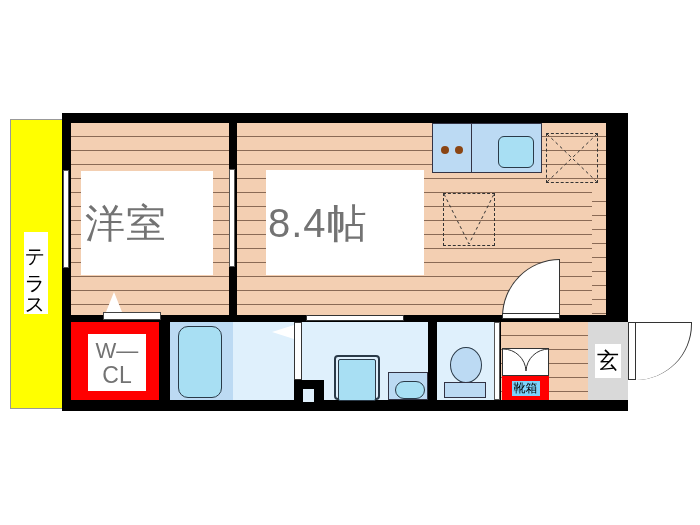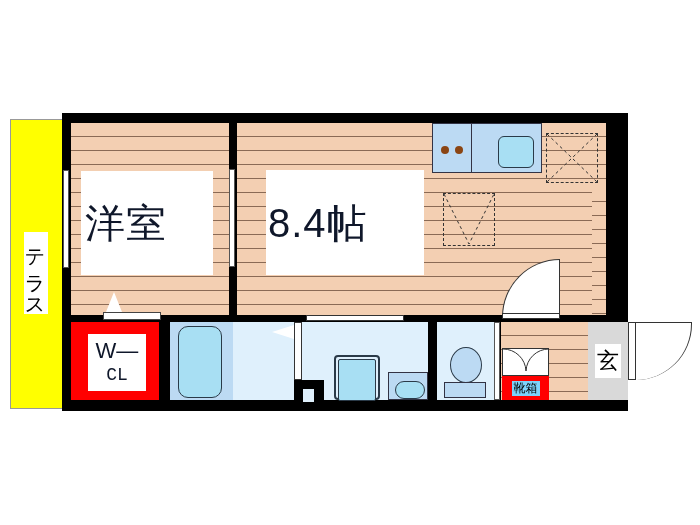--- a/index.html
+++ b/index.html
@@ -1,20 +1,20 @@
 <!DOCTYPE html>
 <html><head>
   <meta charset="utf-8">
   <style>
     html,body{margin:0;padding:0;background:#ffffff;}
     body{width:700px;height:525px;position:relative;overflow:hidden;font-family:"Liberation Sans","DejaVu Sans",sans-serif;}
     .abs{position:absolute;box-sizing:border-box;}
     .floor{background-color:#f3cfb2;background-image:repeating-linear-gradient(to bottom,#f3cfb2 0px,#f3cfb2 13px,#8a6a55 13px,#8a6a55 14px);}
     .wall{background:#000;}
-    .label-box{background:#fff;display:flex;flex-direction:column;justify-content:center;color:#0f172a;}
+    .label-box{background:#fff;display:flex;flex-direction:column;justify-content:center;color:#737373;}
     .big{font-size:40px;line-height:44px;letter-spacing:1px;}
     .wet{background:#dff0fc;}
     .fix{background:#a8dff3;border:1.5px solid #2a3a48;border-radius:8px;}
     .cab{background:#bcdaf3;border:1px solid #334;}
     .dash{border:1.5px dashed #333;}
   </style>
 </head>
 <body>
 
 <div class="abs" style="left:10px;top:119px;width:53px;height:290px;background:#ffff00;border:1px solid #999;">
@@ -66,21 +66,21 @@
 <div class="abs label-box" style="left:266px;top:170px;width:158px;height:105px;padding-left:2px;">
   <span class="big">8.4帖</span>
 </div>
 
 <div class="abs" style="left:502px;top:259px;width:58px;height:58px;background:#fff;border:1px solid #333;border-top-left-radius:58px;"></div>
 <div class="abs" style="left:502px;top:313px;width:58px;height:6px;background:#fff;border:1px solid #333;"></div>
 
 <div class="abs" style="left:71px;top:322px;width:88px;height:78px;background:#ff0000;">
   <div class="abs label-box" style="left:17px;top:12px;width:58px;height:57px;align-items:center;">
     <span style="font-size:22px;line-height:25px;">W—</span>
-    <span style="font-size:18px;line-height:25px;font-family:Liberation Mono, monospace;">CL</span>
+    <span style="font-size:23px;line-height:25px;">CL</span>
   </div>
 </div>
 
 <div class="abs" style="left:170px;top:322px;width:63px;height:78px;background:#bcdaf3;">
   <div class="abs fix" style="left:8px;top:4px;width:44px;height:72px;border-radius:10px;"></div>
 </div>
 
 <div class="abs wet" style="left:233px;top:322px;width:195px;height:78px;"></div>
 <div class="abs" style="left:272px;top:325px;width:0;height:0;border-top:7px solid transparent;border-bottom:7px solid transparent;border-right:22px solid #fff;"></div>
 <div class="abs" style="left:294px;top:322px;width:8px;height:58px;background:#fff;border:1px solid #333;"></div>

